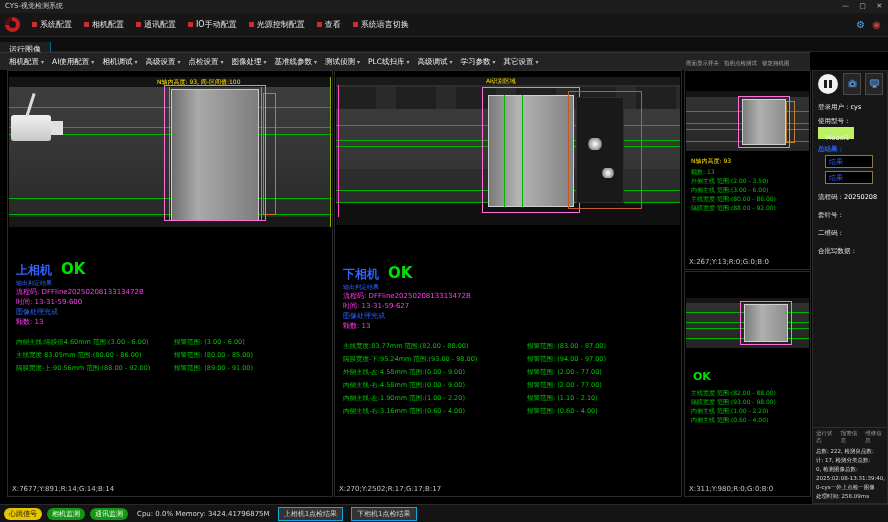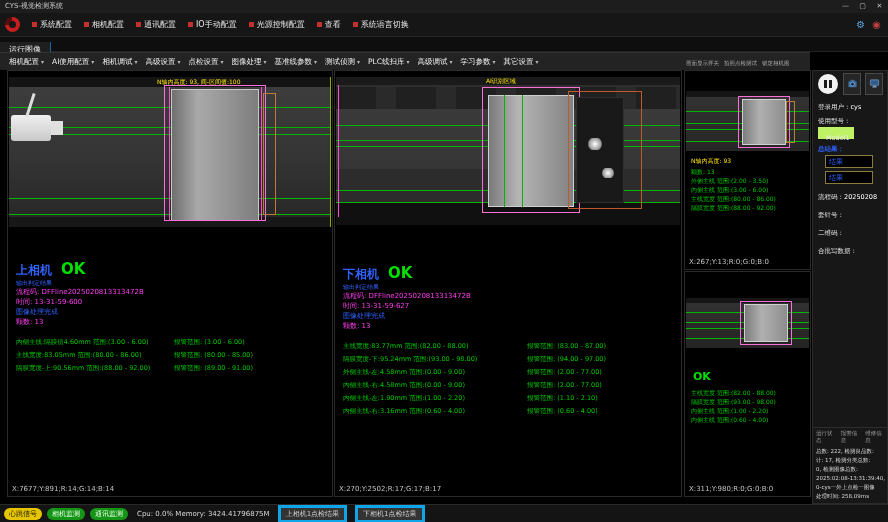--- a/index.html
+++ b/index.html
@@ -74,21 +74,21 @@
   .sp-stats { position:absolute; left:0; top:356px; width:74px; border-top:1px solid #2e2e2e; padding:2px 0 0 3px; }
   .sp-tabs { display:flex; gap:3px; font-size:5.5px; color:#9a9a9a; margin-bottom:3px; }
   .sp-line { font-size:5.5px; color:#d8d8d8; line-height:9px; white-space:nowrap; }
 
   
   #statusbar { position:absolute; left:0; top:504px; width:888px; height:18px; background:#141414; border-top:1px solid #2a2a2a; display:flex; align-items:center; gap:5px; padding-left:4px; }
   .badge { font-size:7px; padding:1px 5px; border-radius:6px; }
   .badge.yellow { background:#e6c400; color:#1a1a00; }
   .badge.green { background:#159515; color:#eaffea; }
   .sb-text { color:#d8d8d8; font-size:7px; margin-left:4px; }
-  .sb-btn { background:#333; border:3px solid #0ea5e9; color:#cfcfcf; font-size:7px; padding:1px 5px; margin-left:3px; cursor:pointer; }
+  .sb-btn { background:#333; border:1px solid #0ea5e9; color:#cfcfcf; font-size:7px; padding:1px 5px; margin-left:3px; cursor:pointer; }
 </style>
 </head>
 <body>
 
 <div id="app">
 
   <div id="titlebar">
     <span class="title">CYS-视觉检测系统</span>
     <div class="win-controls">
       <span class="win-btn">—</span>

